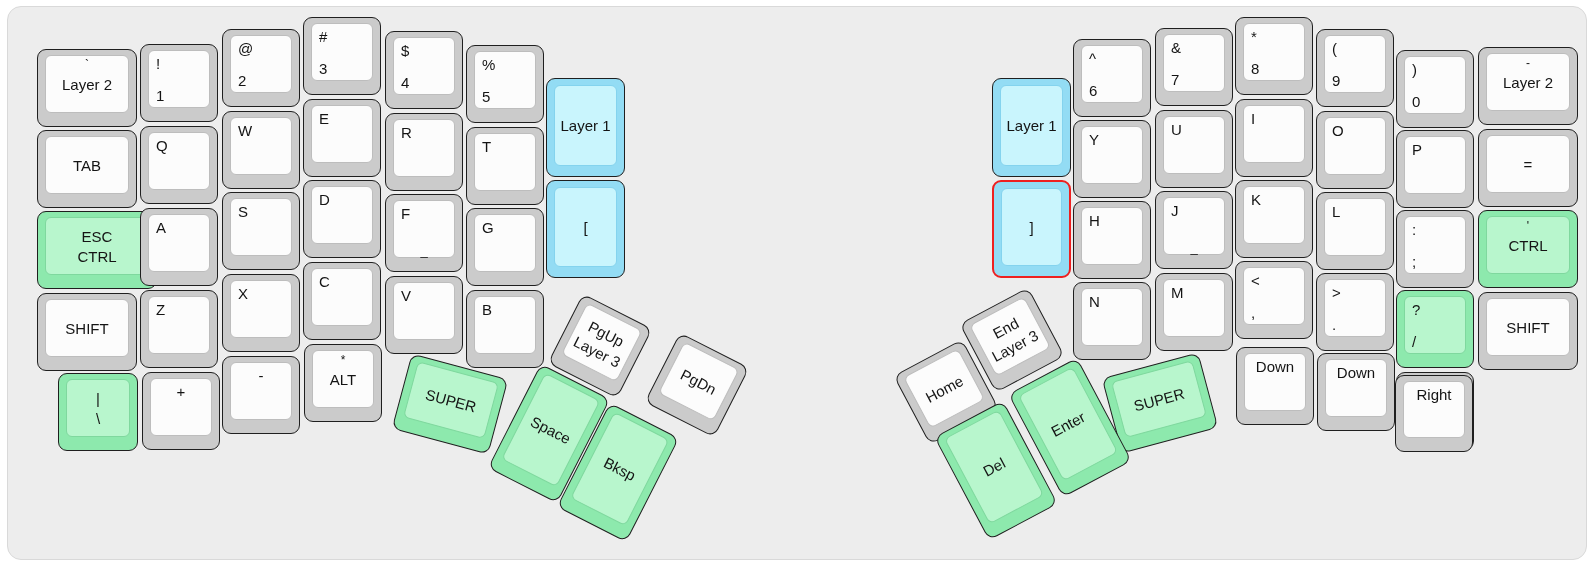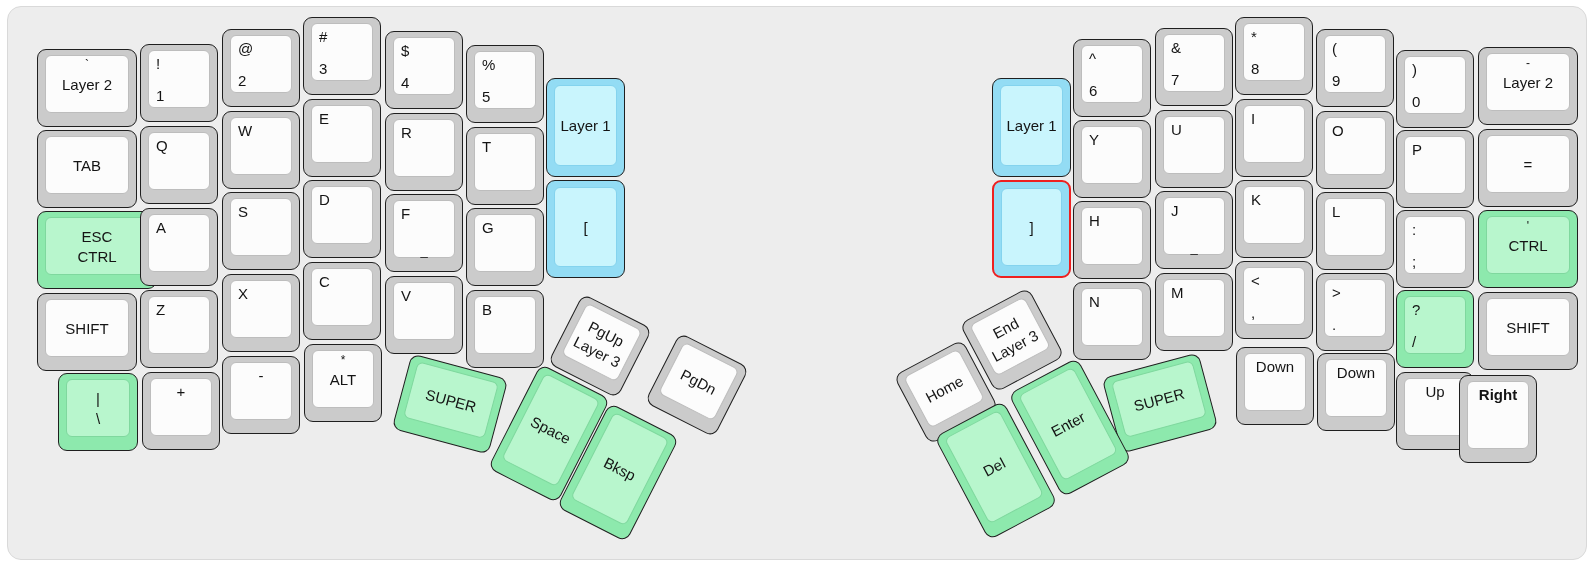--- a/index.html
+++ b/index.html
@@ -406,21 +406,21 @@
           </div>
         </div>
       </div>
       <div class="key" style="left: 1478px; top: 292px; width: 100px; height: 78px;">
         <div class="face">
           <div class="ctr">
             <span class="">SHIFT</span>
           </div>
         </div>
       </div>
-      <div class="key" style="left: 1459px; top: 375px; width: 78px; height: 88px; font-weight: bold;">
+      <div class="key" style="left: 1395px; top: 375px; width: 78px; height: 77px;">
         <div class="face">
           <span class="lg tc">Right</span>
         </div>
       </div>
       <div class="key" style="left: 907px; top: 353px; transform: rotate(-28deg); width: 78px; height: 78px;">
         <div class="face">
           <div class="ctr">
             <span class="">Home</span>
           </div>
         </div>

